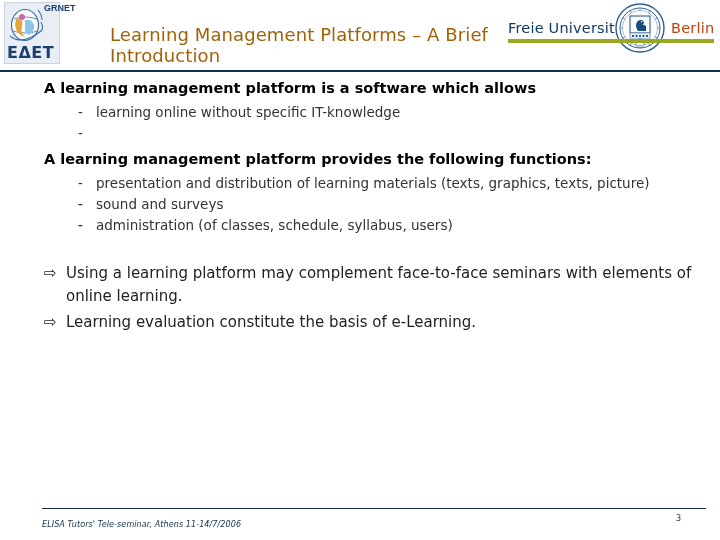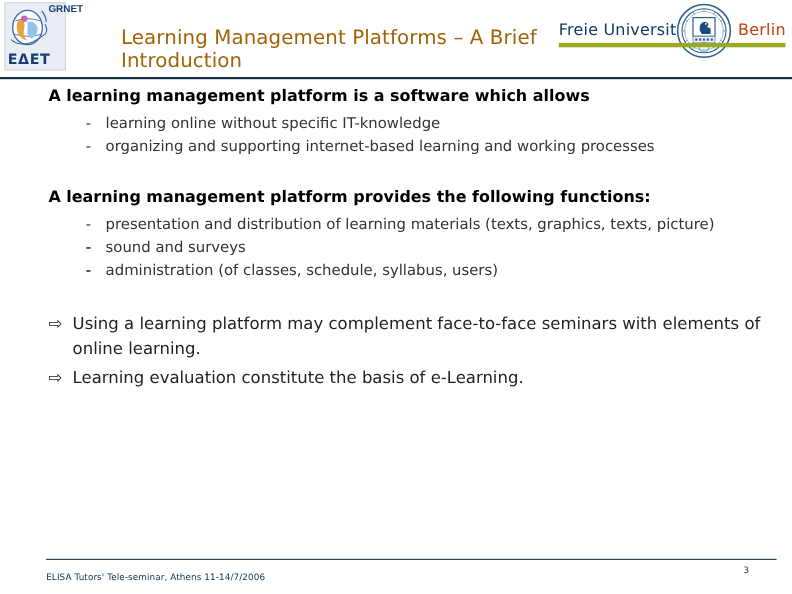--- a/index.html
+++ b/index.html
@@ -44,22 +44,22 @@
     font-weight: bold;
     color: #1b3f73;
     line-height: 9.5px;
     text-align: center;
     letter-spacing: 0px;
   }
   .grnet-edet {
     position: absolute;
     left: 2px; bottom: 1px;
     width: 42px;
-    text-align: left;
-    font-size: 13px;
+    text-align: right;
+    font-size: 16px;
     font-weight: bold;
     color: #1b3f73;
     letter-spacing: 0.5px;
   }
 
   .slide-title {
     position: absolute;
     left: 72px; top: 24px;
     width: 430px;
     font-size: 18px;
@@ -172,20 +172,21 @@
     left: 42px; top: 508px;
     width: 664px; height: 1px;
     background: #14304d;
   }
   .footer-text {
     position: absolute;
     left: 42px; top: 520px;
     font-size: 8px;
     color: #14304d;
     letter-spacing: 0.1px;
+    font-style: italic;
   }
   .footer-page {
     position: absolute;
     left: 676px; top: 514px;
     width: 30px;
     text-align: left;
     font-size: 8px;
     color: #14304d;
   }
 </style>
@@ -255,21 +256,20 @@
 
   <div class="block">
     <div class="lead">A learning management platform is a software which allows</div>
     <ul class="dash-list">
       <li>
         <span class="dash">-</span>
         <span>learning online without specific IT-knowledge</span>
       </li>
       <li>
         <span class="dash">-</span>
-        <span>organizing and supporting internet-based learning and working processes</span>
       </li>
     </ul>
   </div>
 
   <div class="gap-1"></div>
 
   <div class="block">
     <div class="lead">A learning management platform provides the following functions:</div>
     <ul class="dash-list">
       <li>

